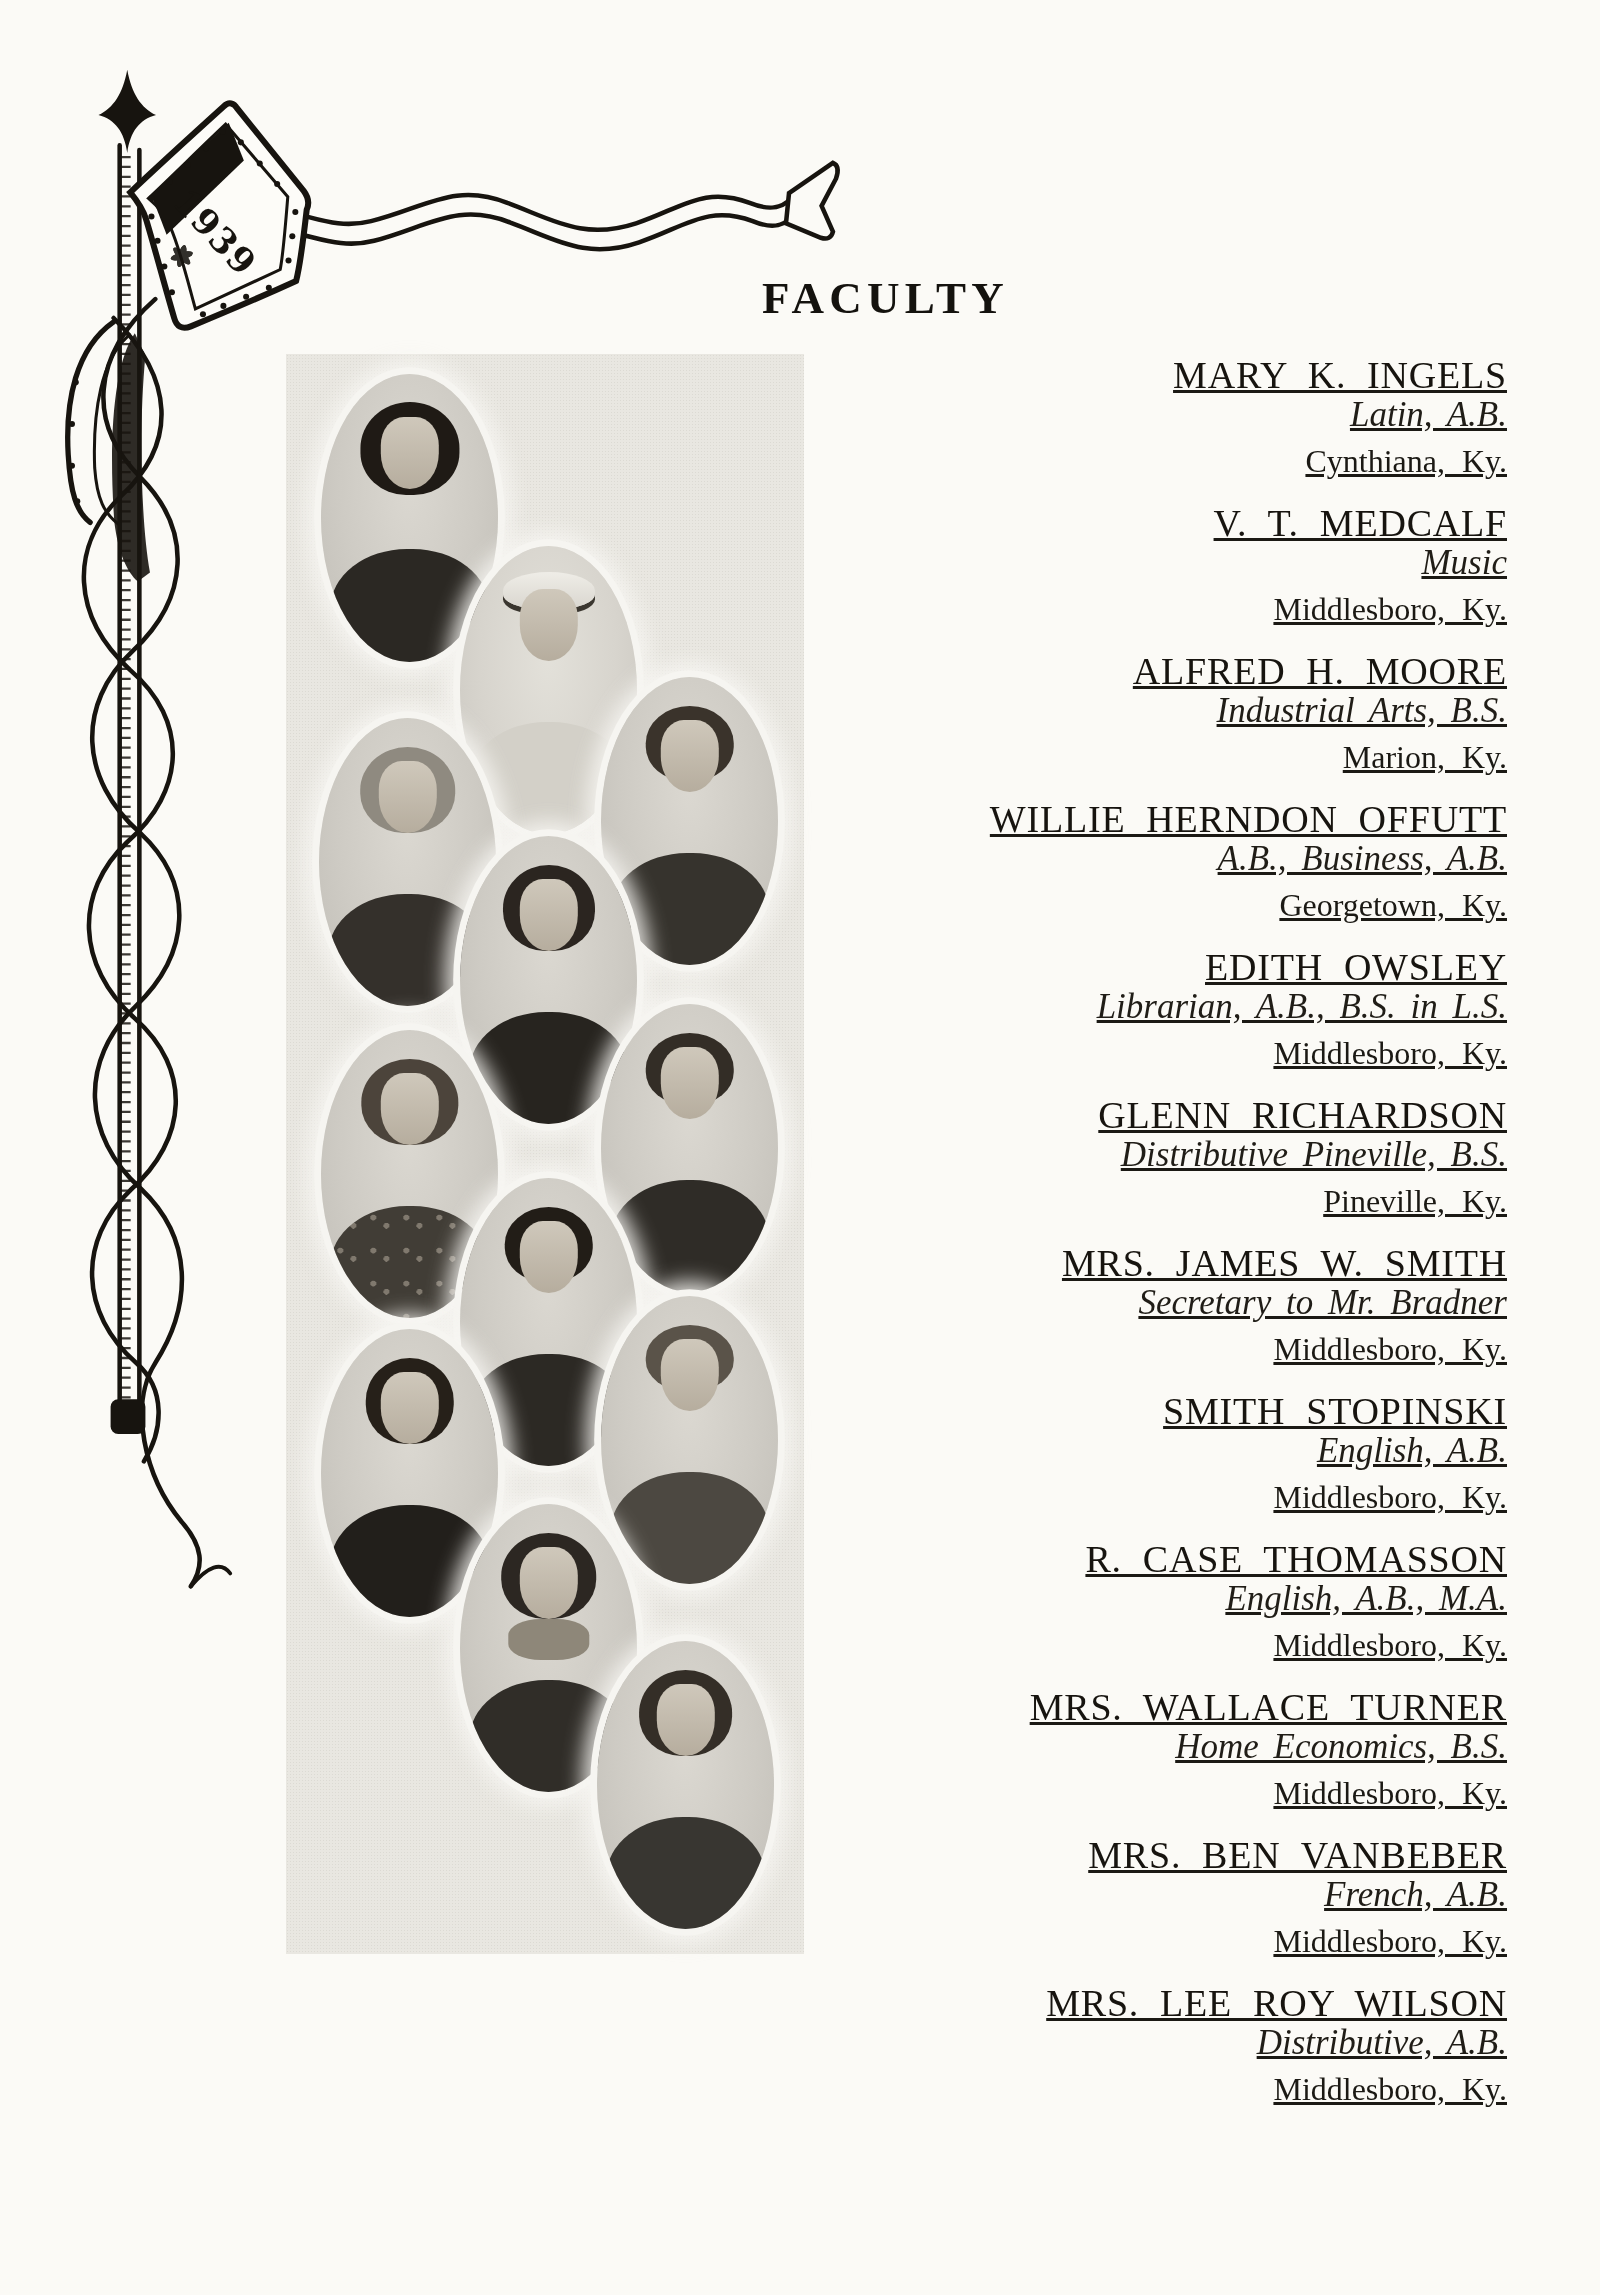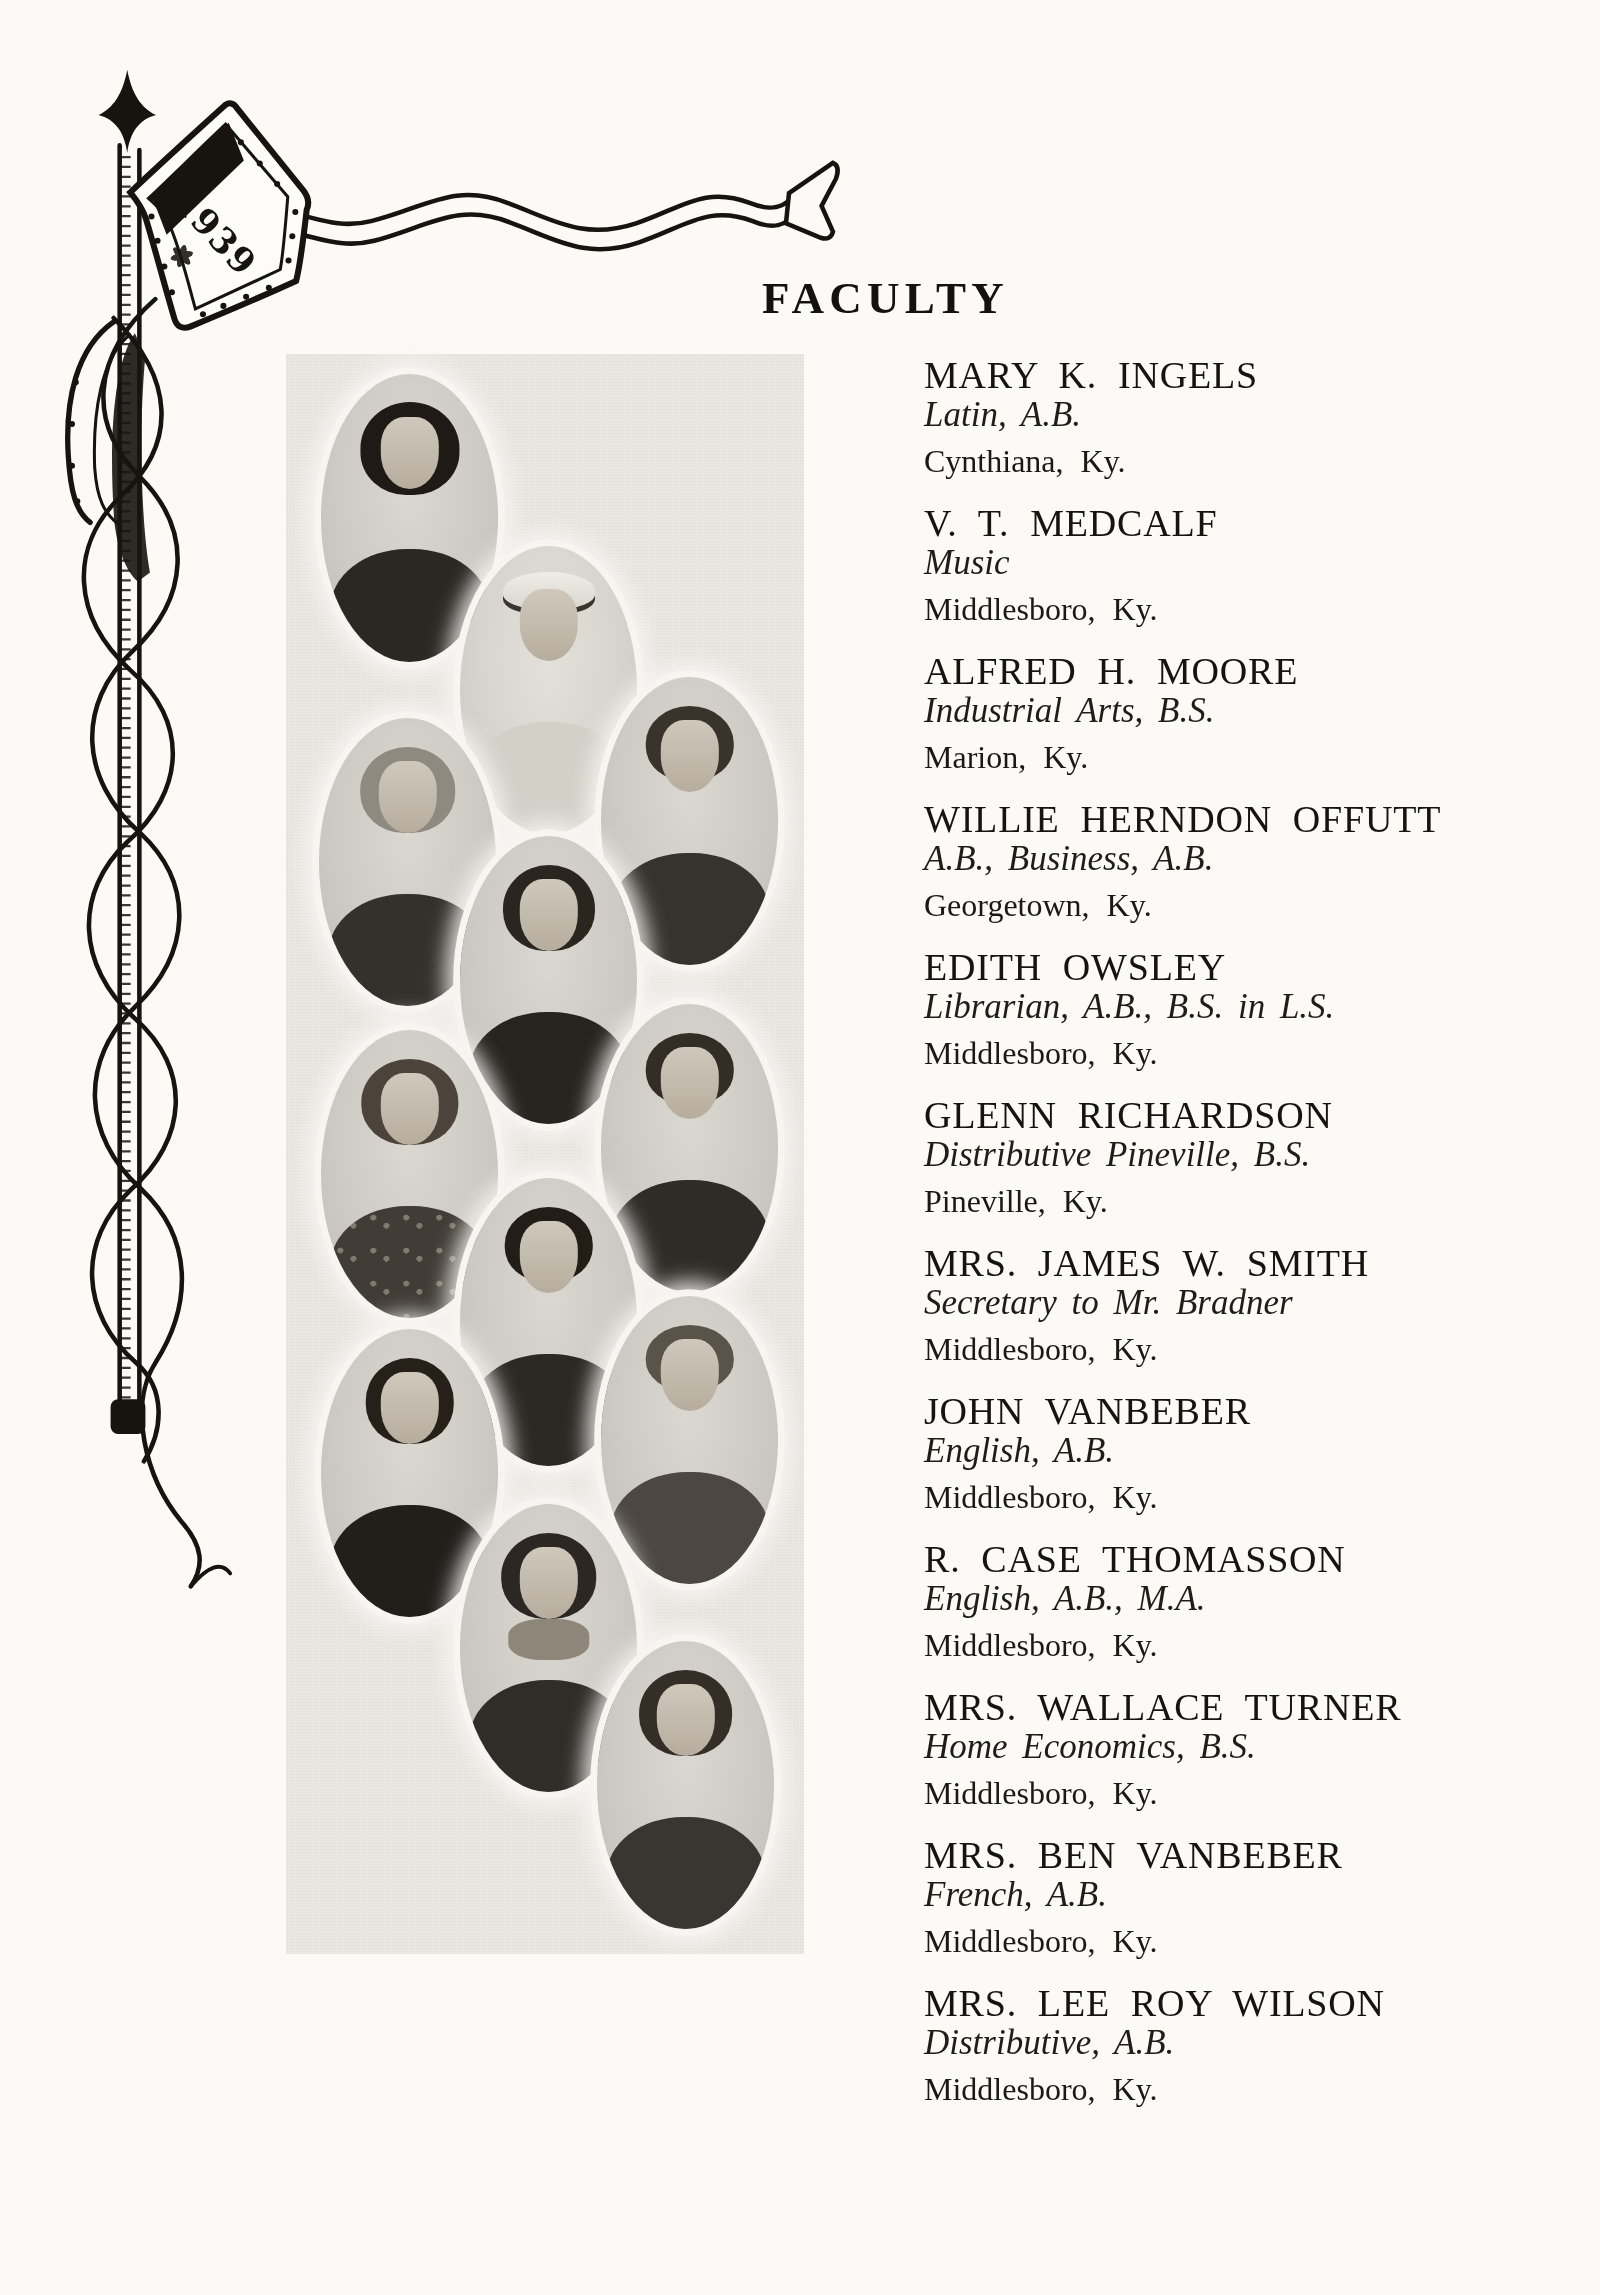--- a/index.html
+++ b/index.html
@@ -77,22 +77,23 @@
   .p10 .torso{background:#4c4841;}
   .p11 .hair{width:54%;background:#2c2722;}
   .p11 .torso{background:#302d28;}
   .p11 .scarf{display:block;position:absolute;top:40%;left:50%;transform:translateX(-50%);
     width:46%;height:14%;background:#8e8779;border-radius:40%;}
   .p12 .hair{width:53%;background:#342e27;}
   .p12 .torso{background:#383631;}
 
   
   .faculty-list{
-    position:absolute;left:924px;top:356px;width:629px;
-    text-align:left;
+    position:absolute;left:878px;top:356px;width:629px;
+    text-align:right;
+    text-decoration:underline;
   }
   .entry{margin:0 0 26.5px 0;}
   .fname{
     font-size:38px;line-height:39px;letter-spacing:0.8px;word-spacing:10.6px;
     color:#17140f;white-space:nowrap;
   }
   .fsub{
     font-size:35px;line-height:29px;margin-top:4.5px;font-style:italic;
     word-spacing:6px;color:#201d17;white-space:nowrap;
   }
@@ -311,21 +312,21 @@
     <div class="fname">GLENN RICHARDSON</div>
     <div class="fsub">Distributive Pineville, B.S.</div>
     <div class="fcity">Pineville, Ky.</div>
   </div>
   <div class="entry">
     <div class="fname">MRS. JAMES W. SMITH</div>
     <div class="fsub">Secretary to Mr. Bradner</div>
     <div class="fcity">Middlesboro, Ky.</div>
   </div>
   <div class="entry">
-    <div class="fname">JOHN VANBEBER</div>
+    <div class="fname">SMITH STOPINSKI</div>
     <div class="fsub">English, A.B.</div>
     <div class="fcity">Middlesboro, Ky.</div>
   </div>
   <div class="entry">
     <div class="fname">R. CASE THOMASSON</div>
     <div class="fsub">English, A.B., M.A.</div>
     <div class="fcity">Middlesboro, Ky.</div>
   </div>
   <div class="entry">
     <div class="fname">MRS. WALLACE TURNER</div>

